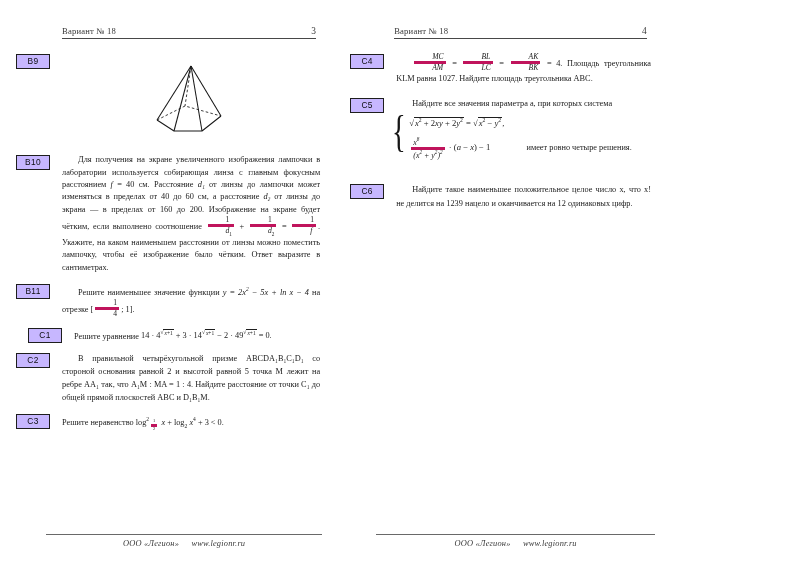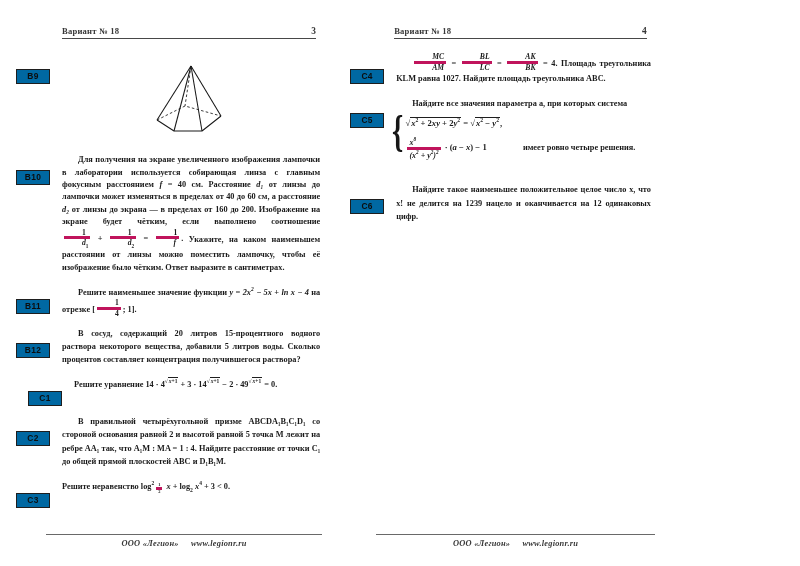--- a/index.html
+++ b/index.html
@@ -6,21 +6,21 @@
     margin: 0; padding: 0;
     background: #ffffff;
   }
   body {
     width: 800px; height: 566px;
     font-family: "Liberation Serif", "DejaVu Serif", serif;
     color: #1a1a1a;
     overflow: hidden;
     position: relative;
   }
-  .spread { display: flex; width: 665px; height: 566px; font-weight: bold; }
+  .spread { display: flex; width: 665px; height: 566px; }
   .page {
     position: relative;
     height: 566px;
     box-sizing: border-box;
   }
   .page-left  { width: 400px; padding: 26px 12px 0 16px; }
   .page-right { width: 400px; padding: 26px 14px 0 18px; }
 
   
   .runhead {
@@ -46,22 +46,22 @@
   }
   .code-box {
     flex: 0 0 auto;
     width: 32px;
     text-align: center;
     font-family: "Liberation Sans", "DejaVu Sans", sans-serif;
     font-size: 8.4px;
     line-height: 11px;
     border: 1.4px solid #222;
     padding: 1px 0;
-    background: #0369a1;
-    margin-top: 16px;
+    background: #c4b5fd;
+    margin-top: 1px;
     color: #111;
     letter-spacing: .3px;
   }
   .task-body {
     flex: 1 1 auto;
     padding-left: 12px;
     font-size: 8.3px;
     line-height: 13.2px;
     text-align: justify;
     text-indent: 16px;
@@ -199,24 +199,20 @@
           y = 2x<sup>2</sup> − 5x + ln x − 4
         </span>
         <span>на отрезке</span>
         <span class="rad">
           [<span class="frac"><span class="num">1</span><span class="den">4</span></span>;
           <span>1</span>]<span class="mathv"></span>.
         </span>
       </div>
     </div>
 
-    <div class="task" style="margin-top:9px;">
-      <div class="code-box">B12</div>
-      <div class="task-body">В сосуд, содержащий 20 литров 15-процентного водного раствора некоторого вещества, добавили 5 литров воды. Сколько процентов составляет концентрация получившегося раствора?</div>
-    </div>
 
     <div class="task" style="margin-top:6px;padding-left:12px;">
       <div class="code-box">C1</div>
       <div class="task-body noindent">
         <span>Решите уравнение</span>
         <span class="rad">
           14&nbsp;·&nbsp;4<sup><span class="rad">√<span class="bar"><span class="mathv">x</span>+1</span></span></sup>
           + 3&nbsp;·&nbsp;14<sup><span class="rad">√<span class="bar"><span class="mathv">x</span>+1</span></span></sup>
           − 2&nbsp;·&nbsp;49<sup><span class="rad">√<span class="bar"><span class="mathv">x</span>+1</span></span></sup> = 0.
         </span>

